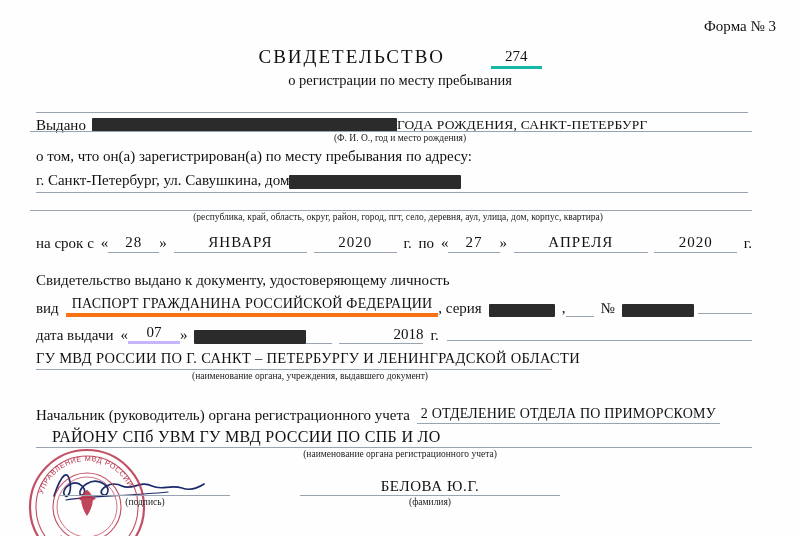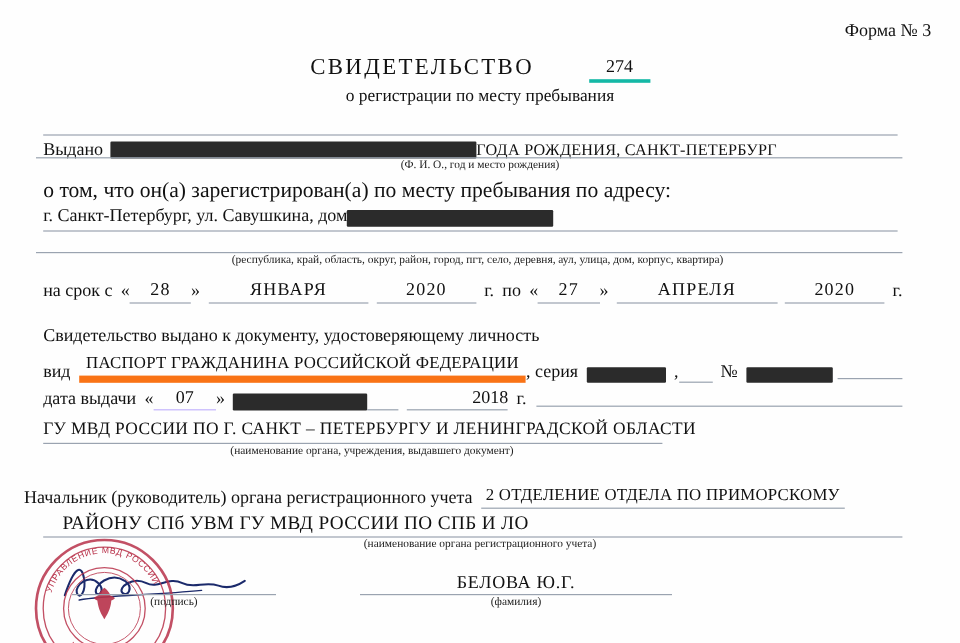--- a/index.html
+++ b/index.html
@@ -98,21 +98,21 @@
   }
   #issued-blank-line {
     top: 131px; left: 30px; width: 722px;
     border-bottom: 1px solid #9aa3b0;
   }
   #fio-hint { top: 133px; left: 0; width: 800px; }
 
   
   #reg-text {
     top: 148px; left: 36px;
-    font-size: 18px;
+    font-size: 15px;
   }
   #addr-row {
     top: 172px; left: 36px; width: 712px;
     font-size: 15px;
   }
   #addr-redact { width: 172px; height: 14px; }
   #addr-underline {
     top: 192px; left: 36px; width: 712px;
     border-bottom: 1px solid #9aa3b0;
   }
@@ -144,21 +144,21 @@
   #docid-title {
     top: 272px; left: 36px;
     font-size: 15px;
   }
   #docid-row {
     top: 296px; left: 36px; width: 716px;
     font-size: 14px;
   }
   #docid-type {
     letter-spacing: 0.2px;
-    border-bottom: 6px solid #f97316;
+    border-bottom: 4px solid #f97316;
     padding: 0 6px 1px 6px;
   }
   #series-redact { width: 66px; height: 13px; }
   #number-redact { width: 72px; height: 13px; }
   .mini-line {
     border-bottom: 1px solid #9aa3b0;
     display: inline-block;
     height: 15px;
   }
   #issued-date-row {
@@ -172,21 +172,21 @@
     letter-spacing: 0.3px;
   }
   #organ-underline {
     top: 369px; left: 36px; width: 516px;
     border-bottom: 1px solid #9aa3b0;
   }
   #organ-hint { top: 371px; left: 0; width: 620px; }
 
   
   #chief-row {
-    top: 406px; left: 20px; width: 716px;
+    top: 406px; left: 36px; width: 716px;
     font-size: 15px;
   }
   #chief-value {
     border-bottom: 1px solid #9aa3b0;
     padding: 0 4px 1px 4px;
     letter-spacing: 0.2px;
     font-size: 14px;
   }
   #chief-row2 {
     top: 428px; left: 36px; width: 716px;
@@ -303,21 +303,21 @@
     <span style="font-size:15px">№</span>
       <span class="sp"></span>
     <span class="redact" id="number-redact"></span>
     <span class="line" style="margin-left:4px"></span>
   </div>
 
   <div class="abs row" id="issued-date-row">
     <span>дата выдачи</span>
       <span class="sp"></span>
     <span>«</span>
-    <span class="val w-day" style="border-bottom:1px solid #c4b5fd;display:inline-block;text-align:center">07</span>
+    <span class="val w-day" style="border-bottom:3px solid #c4b5fd;display:inline-block;text-align:center">07</span>
     <span>»</span>
       <span class="sp"></span>
     <span class="redact" id="date-redact"></span>
     <span class="mini-line" style="width:26px"></span>
       <span class="sp"></span>
     <span class="val w-year" style="border-bottom:1px solid #9aa3b0;display:inline-block;text-align:right">2018</span>
       <span class="sp"></span>
     <span>г.</span>
     <span class="line" style="margin-left:8px"></span>
   </div>

